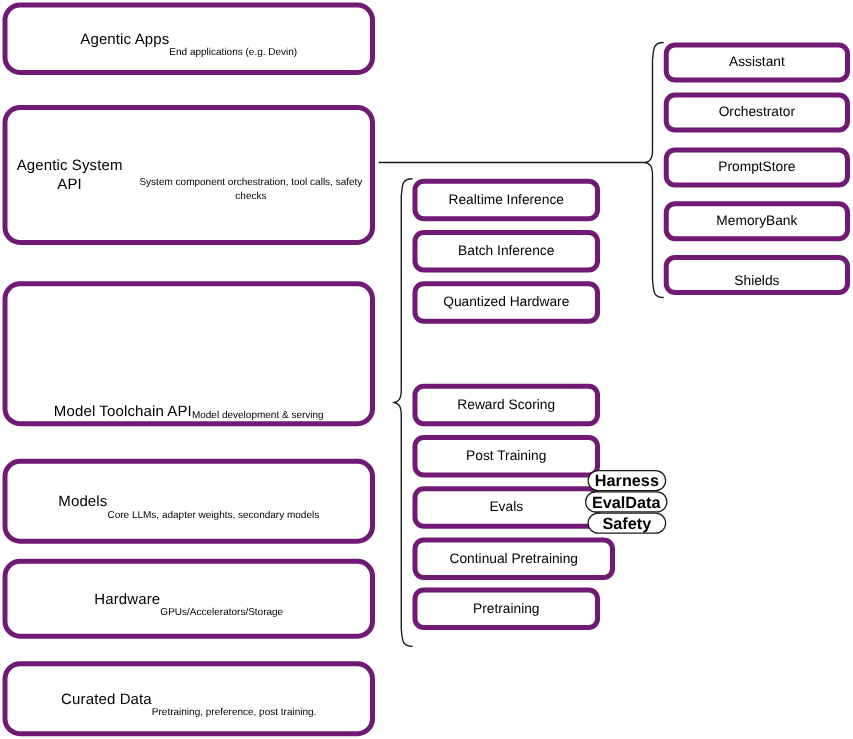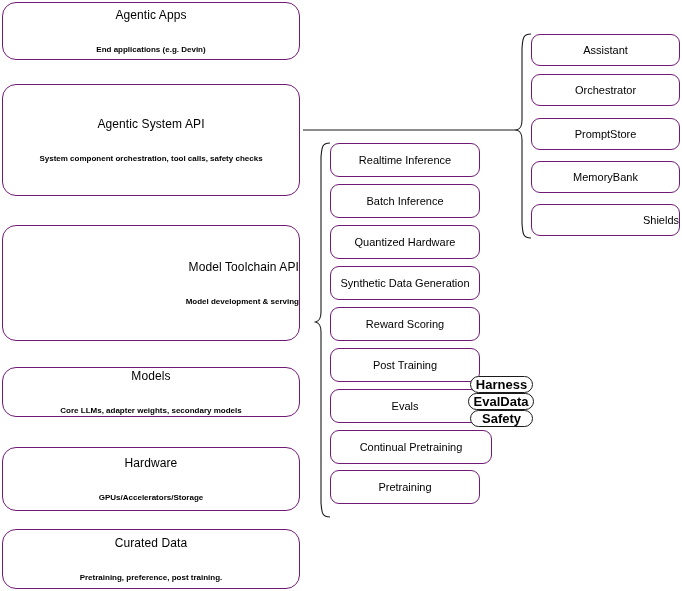--- a/index.html
+++ b/index.html
@@ -18,41 +18,40 @@
   #canvas {
     position: absolute;
     left: 0; top: 0;
     width: 682px;
     height: 591px;
   }
   .node {
     position: absolute;
     box-sizing: border-box;
     background: #ffffff;
-    border: 1px solid #701a75;
+    border: 4px solid #701a75;
     display: flex;
-    flex-direction: column;
+    flex-direction: row;
     align-items: center;
     justify-content: center;
     text-align: center;
   }
   
   .layer {
     border-radius: 14px;
   }
   .layer .title {
     font-size: 12px;
     line-height: 15px;
     letter-spacing: 0.1px;
   }
   .layer .subtitle {
     font-size: 8px;
     line-height: 11px;
     margin-top: 21px;
-    font-weight: bold;
   }
   
   .pill {
     border-radius: 9px;
     font-size: 11px;
     line-height: 13px;
   }
   .pill .label {
     font-size: 11px;
   }
@@ -118,21 +117,21 @@
   <div class="node layer" style="left:2px; top:84px; width:298px; height:112px;">
     <div class="title">Agentic System API</div>
     <div class="subtitle">System component orchestration, tool calls, safety checks</div>
   </div>
 
   <div class="node layer" style="left:2px; top:225px; width:298px; height:116px;align-items:flex-end;">
     <div class="title">Model Toolchain API</div>
     <div class="subtitle">Model development &amp; serving</div>
   </div>
 
-  <div class="node layer" style="left:2px; top:367px; width:298px; height:50px;text-align:right;">
+  <div class="node layer" style="left:2px; top:367px; width:298px; height:68px;text-align:right;">
     <div class="title">Models</div>
     <div class="subtitle">Core LLMs, adapter weights, secondary models</div>
   </div>
 
   <div class="node layer" style="left:2px; top:447px; width:298px; height:64px;">
     <div class="title">Hardware</div>
     <div class="subtitle">GPUs/Accelerators/Storage</div>
   </div>
 
   <div class="node layer" style="left:2px; top:529px; width:298px; height:60px;">
@@ -141,23 +140,20 @@
   </div>
 
   <div class="node pill" style="left:330px; top:143px; width:150px; height:34px;">
     <span class="label">Realtime Inference</span>
   </div>
   <div class="node pill" style="left:330px; top:184px; width:150px; height:34px;">
     <span class="label">Batch Inference</span>
   </div>
   <div class="node pill" style="left:330px; top:225px; width:150px; height:34px;">
     <span class="label">Quantized Hardware</span>
-  </div>
-  <div class="node pill" style="left:330px; top:266px; width:150px; height:34px;">
-    <span class="label">Synthetic Data Generation</span>
   </div>
   <div class="node pill" style="left:330px; top:307px; width:150px; height:34px;">
     <span class="label">Reward Scoring</span>
   </div>
   <div class="node pill" style="left:330px; top:348px; width:150px; height:34px;">
     <span class="label">Post Training</span>
   </div>
   <div class="node pill" style="left:330px; top:389px; width:150px; height:34px;">
     <span class="label">Evals</span>
   </div>

